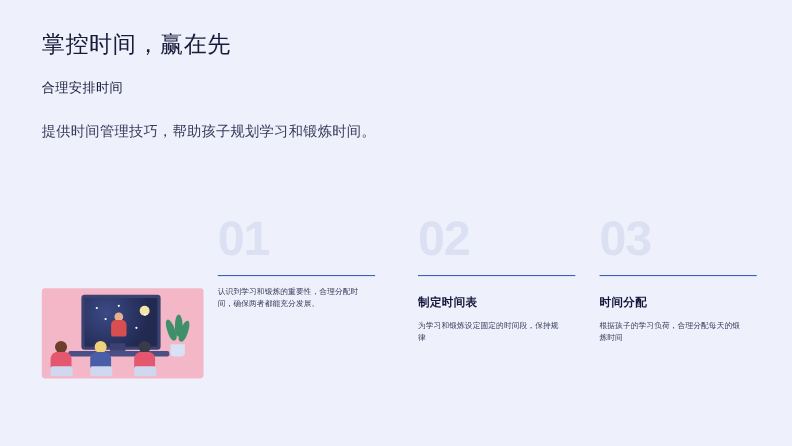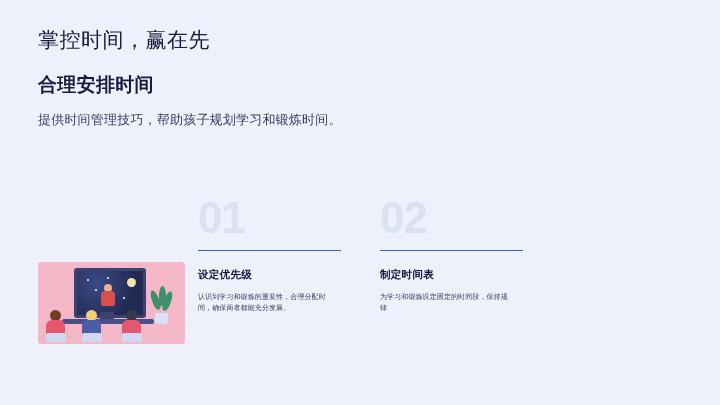--- a/index.html
+++ b/index.html
@@ -25,22 +25,22 @@
     top: 26px;
     font-size: 21px;
     font-weight: normal;
     color: #1a1a3c;
     letter-spacing: 0.5px;
   }
   .subtitle {
     position: absolute;
     left: 38px;
     top: 72px;
-    font-size: 19px;
-    font-weight: bold;
+    font-size: 12px;
+    font-weight: normal;
     color: #1a1a3c;
     letter-spacing: 0.3px;
   }
   .lead {
     position: absolute;
     left: 38px;
     top: 111px;
     font-size: 13px;
     color: #3a3a5c;
     letter-spacing: 0.2px;
@@ -238,25 +238,30 @@
     <div class="kid" style="left:82px">
       <div class="h" style="background:#3a3a4a"></div>
       <div class="b" style="background:#e4576f"></div>
     </div>
     <div class="laptop" style="left:84px"></div>
   </div>
 
   <div class="col" id="col-1">
     <div class="num">01</div>
     <div class="rule"></div>
-    <div class="h">设定优先级</div>
     <div class="p">认识到学习和锻炼的重要性，合理分配时间，确保两者都能充分发展。</div>
   </div>
 
   <div class="col" id="col-2">
     <div class="num">02</div>
     <div class="rule"></div>
     <div class="h">制定时间表</div>
     <div class="p">为学习和锻炼设定固定的时间段，保持规律</div>
   </div>
 
+  <div class="col" id="col-3">
+    <div class="num">03</div>
+    <div class="rule"></div>
+    <div class="h">时间分配</div>
+    <div class="p">根据孩子的学习负荷，合理分配每天的锻炼时间</div>
+  </div>
 
 </div>
 
 </body></html>

